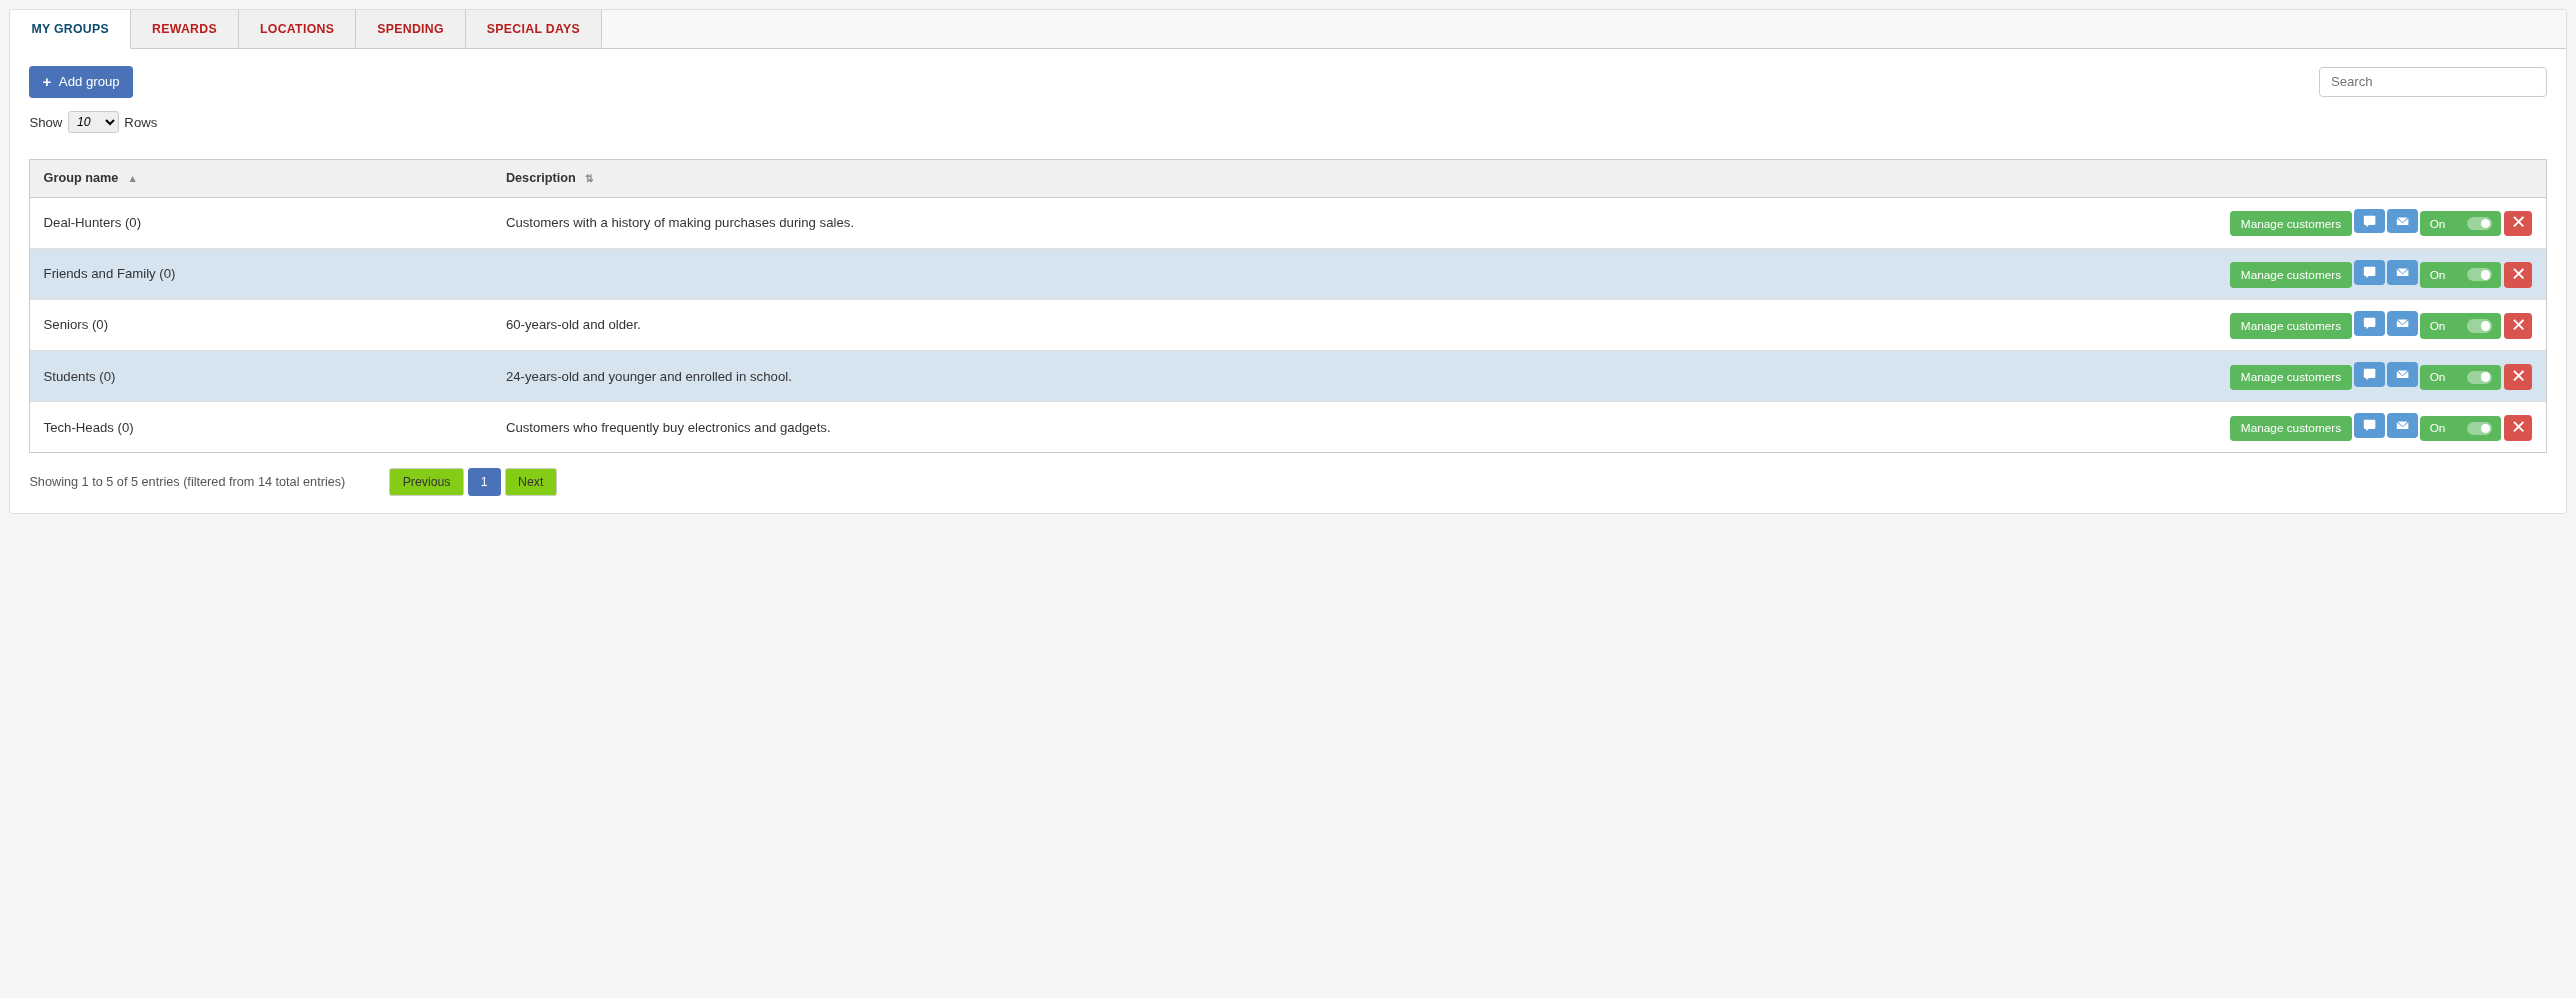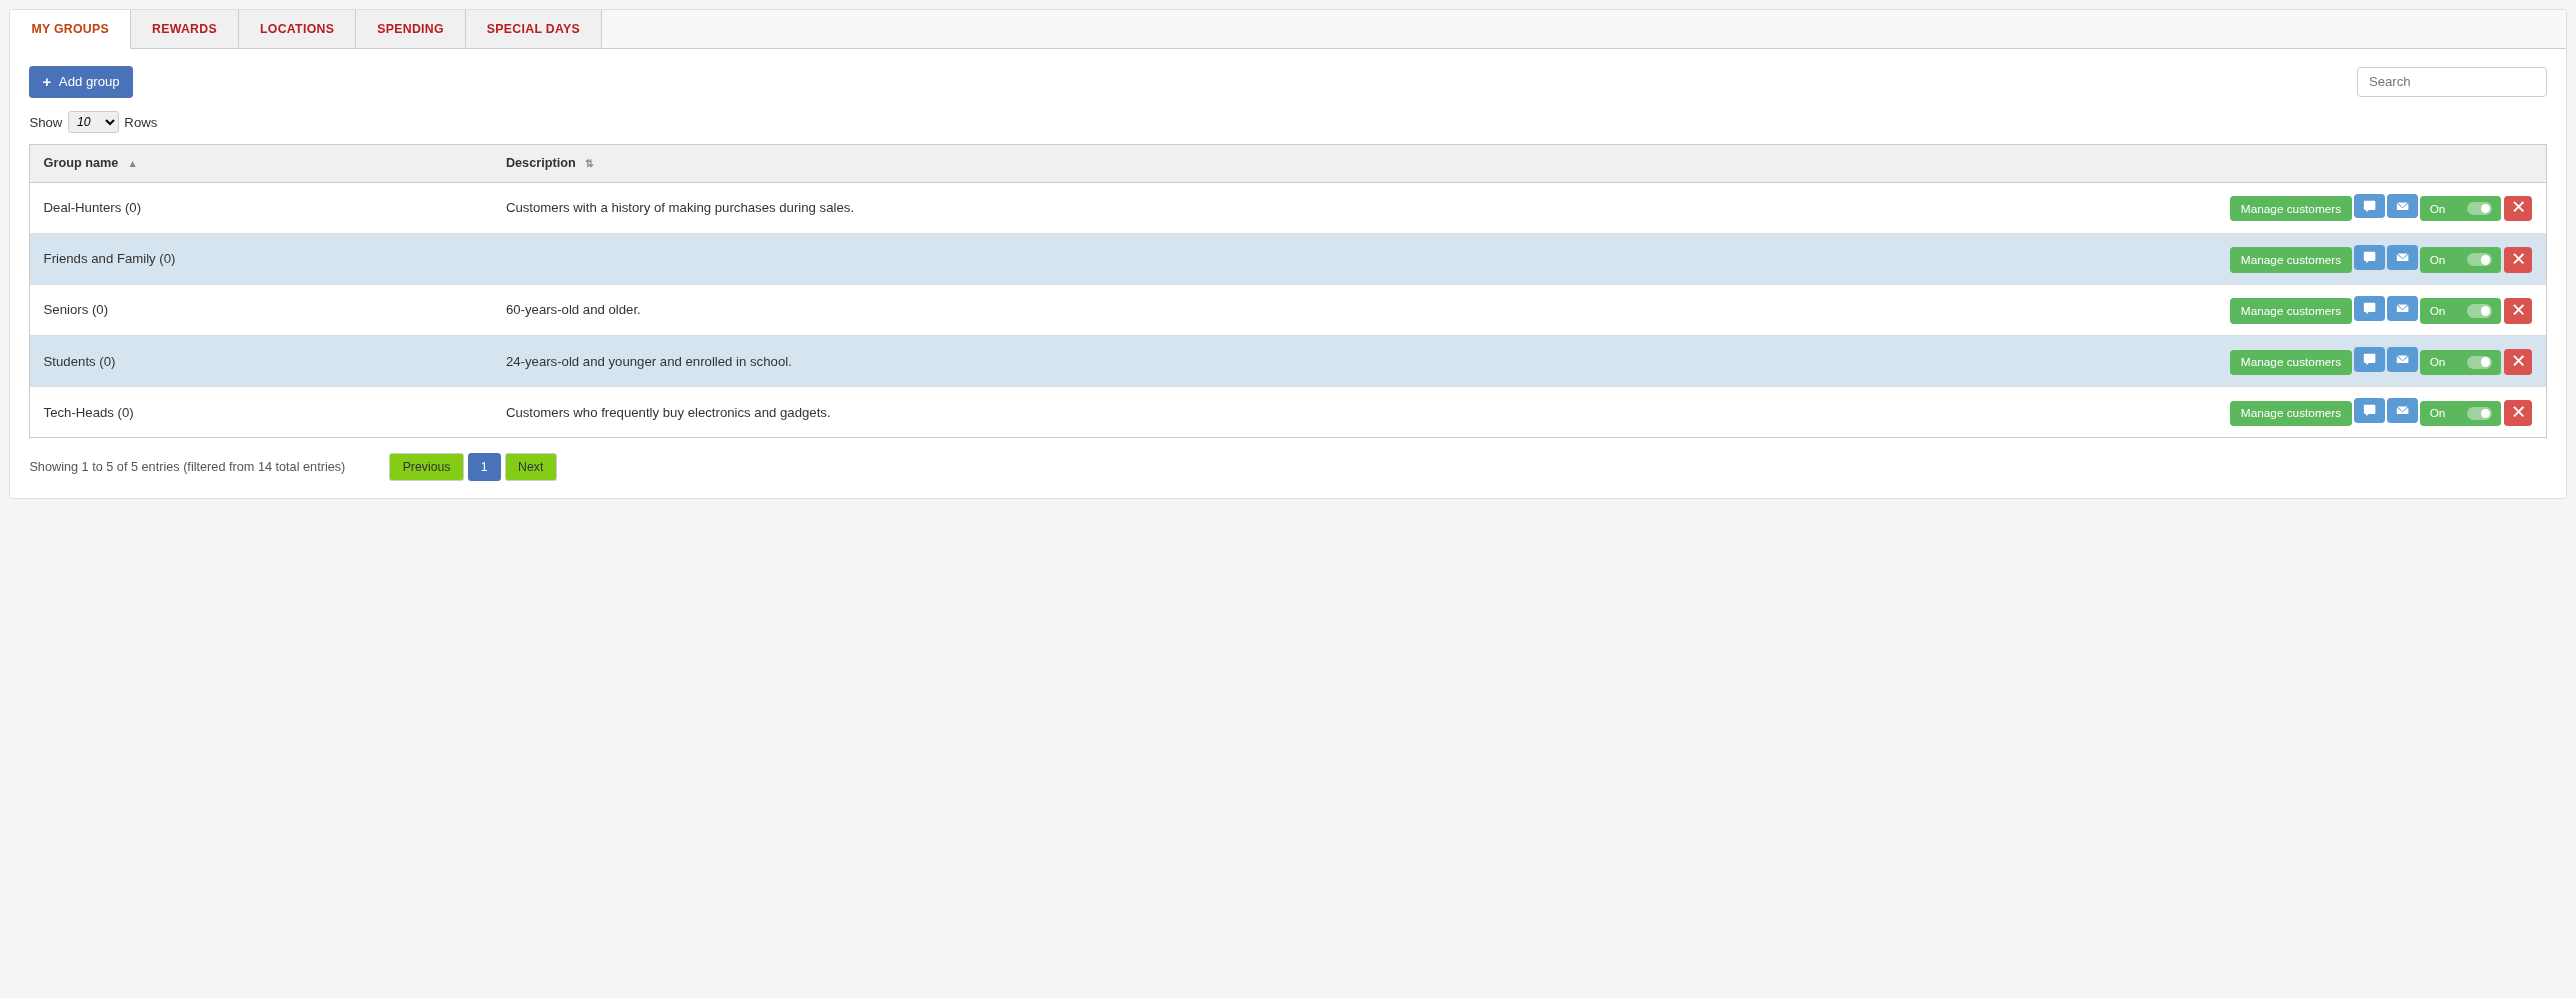--- a/index.html
+++ b/index.html
@@ -31,21 +31,21 @@
       cursor: pointer;
       border-right: 0.9px solid #ccc;
       border-bottom: 1.9px solid transparent;
       color: #b91c1c;
       background: #f0f0f0;
       user-select: none;
     }
     .tab.active {
       background: #fff;
       border-bottom: 1.9px solid #fff;
-      color: #c2410c;
+      color: #0c4a6e;
       margin-bottom: -0.9px;
     }
 
     
     .content {
       padding: 17px 19px;
     }
 
     
     .toolbar {
@@ -70,31 +70,31 @@
     .add-group-btn .plus-icon {
       font-size: 15px;
       font-weight: 700;
     }
 
     .search-input {
       border: 0.9px solid #ccc;
       border-radius: 3.8px;
       padding: 6.6px 11.3px;
       font-size: 13.2px;
-      width: 190px;
+      width: 228px;
       color: #999;
       outline: none;
     }
 
     
     .show-rows {
       display: flex;
       align-items: center;
       gap: 5.7px;
-      margin-bottom: 11px;
+      margin-bottom: 26px;
       font-size: 13.2px;
       color: #333;
     }
     .rows-select {
       border: 0.9px solid #ccc;
       border-radius: 2.8px;
       padding: 1.9px 3.8px;
       font-size: 12.3px;
       font-style: italic;
     }

